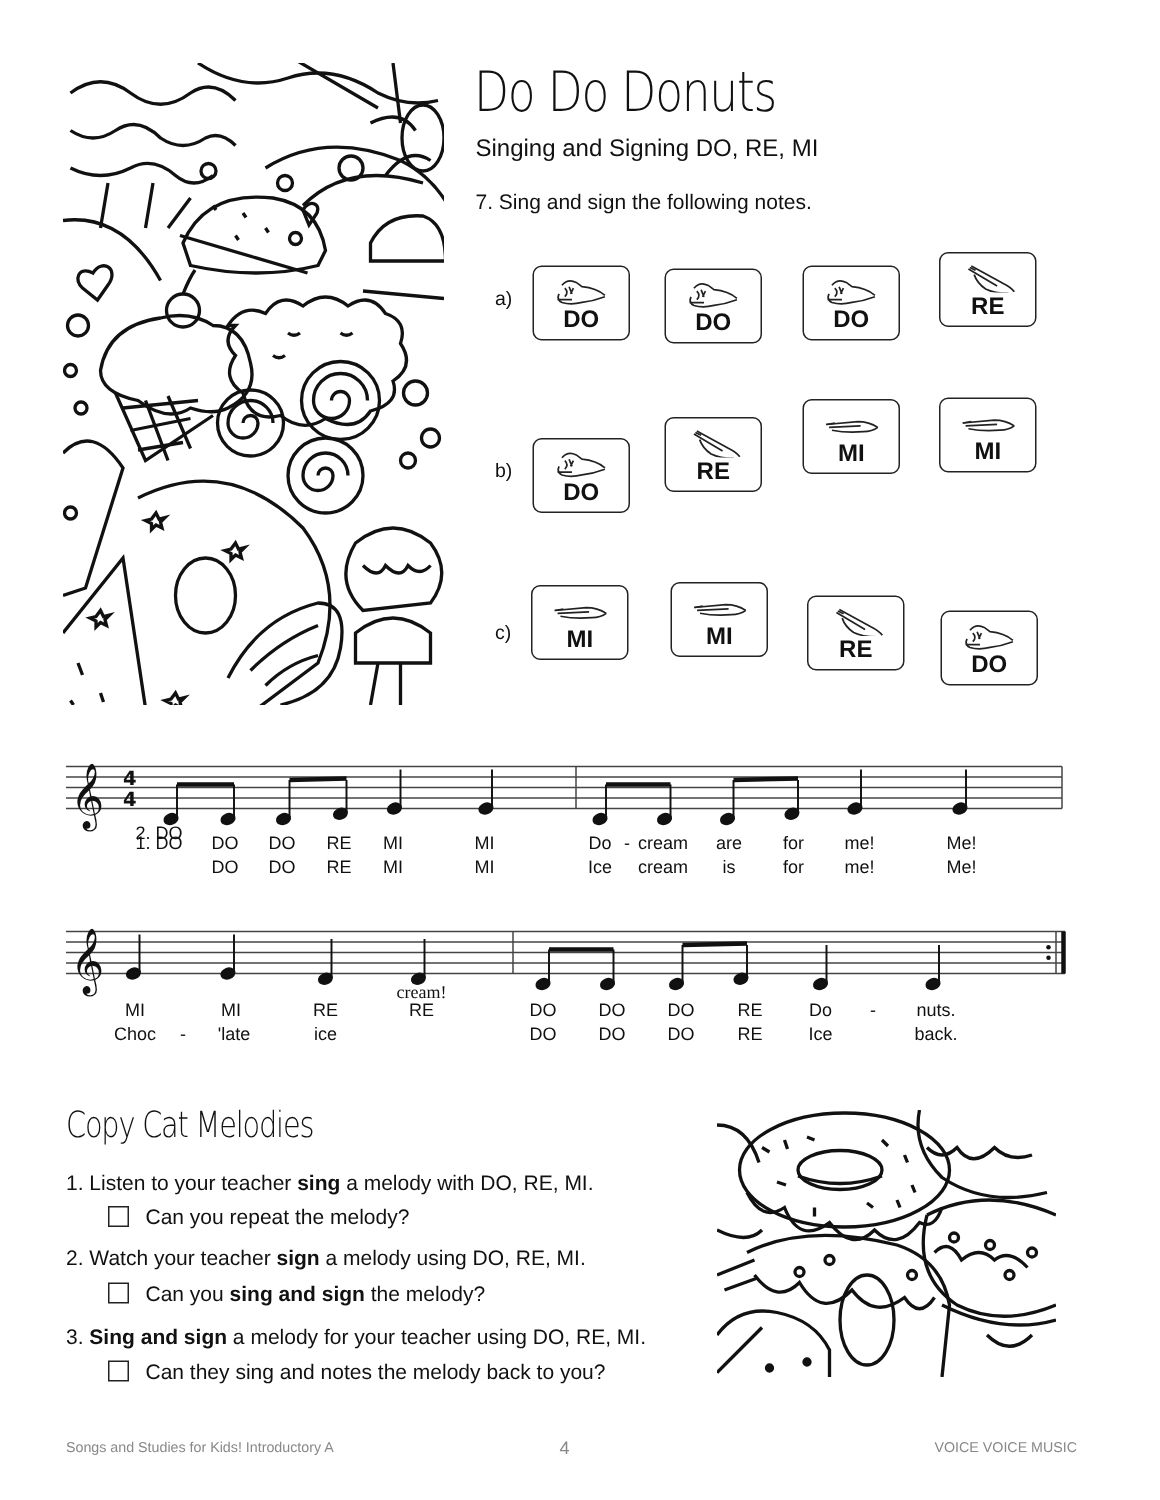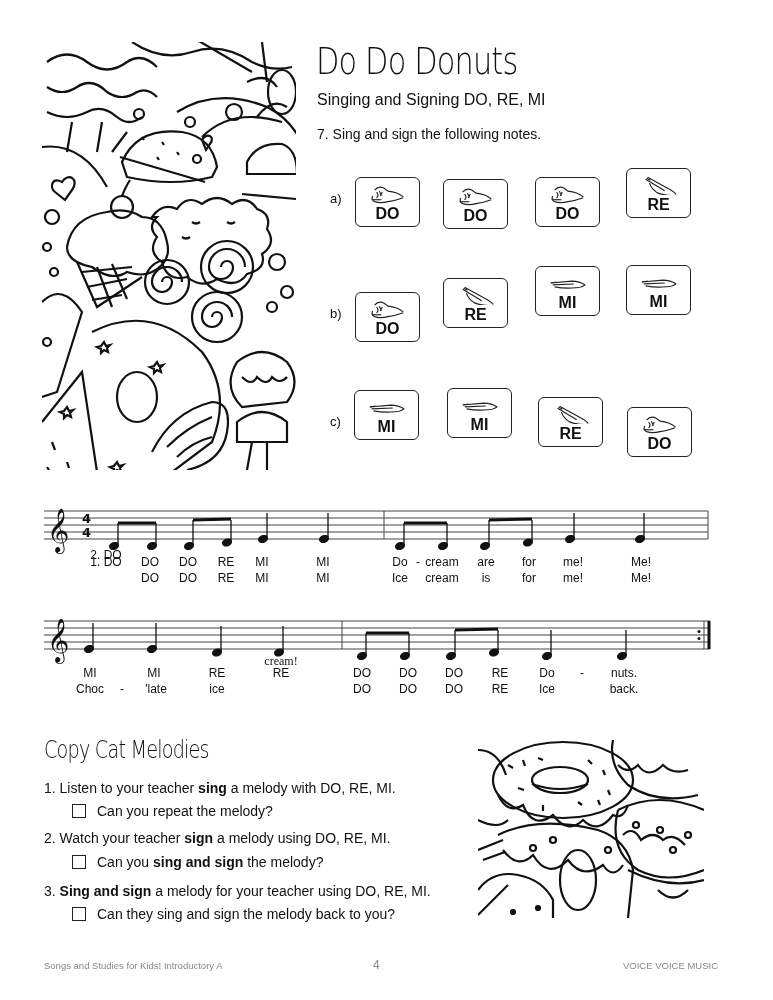--- a/index.html
+++ b/index.html
@@ -386,21 +386,21 @@
 <div class="check" style="left:72px; top:855px;"></div>
 <div class="abs task" style="left:97px; top:854px;">
   <span>Can you </span><b>sing and sign</b><span> the melody?</span>
 </div>
 
 <div class="abs task" style="left:44px; top:883px;">
   <span>3. </span><b>Sing and sign</b><span> a melody for your teacher using DO, RE, MI.</span>
 </div>
 <div class="check" style="left:72px; top:907px;"></div>
 <div class="abs task" style="left:97px; top:906px;">
-  <span>Can they sing and sign the melody back to you?</span><b></b><span></span>
+  <span>Can they sing and notes the melody back to you?</span><b></b><span></span>
 </div>
 
 <div class="illus" style="left:478px; top:740px; width:226px; height:178px;">
   <svg viewBox="0 0 226 178" fill="none" stroke="#111" stroke-width="2.2">
     <path d="M0 10 q20 0 28 25"></path>
     <ellipse cx="85" cy="40" rx="70" ry="38"></ellipse>
     <ellipse cx="82" cy="40" rx="28" ry="13"></ellipse>
     <path d="M54 44 q28 10 56 0"></path>
     <path d="M20 55 q10 20 25 10 q10 25 30 10 q15 20 30 5 q15 15 30 -5 q10 5 15 -10"></path>
     <path d="M30 25 l5 3 M45 20 l2 6 M60 18 l5 2 M110 20 l4 4 M125 30 l2 5 M40 48 l6 2 M130 50 l2 5 M65 65 l0 6 M100 62 l4 3 M120 60 l2 5"></path>

